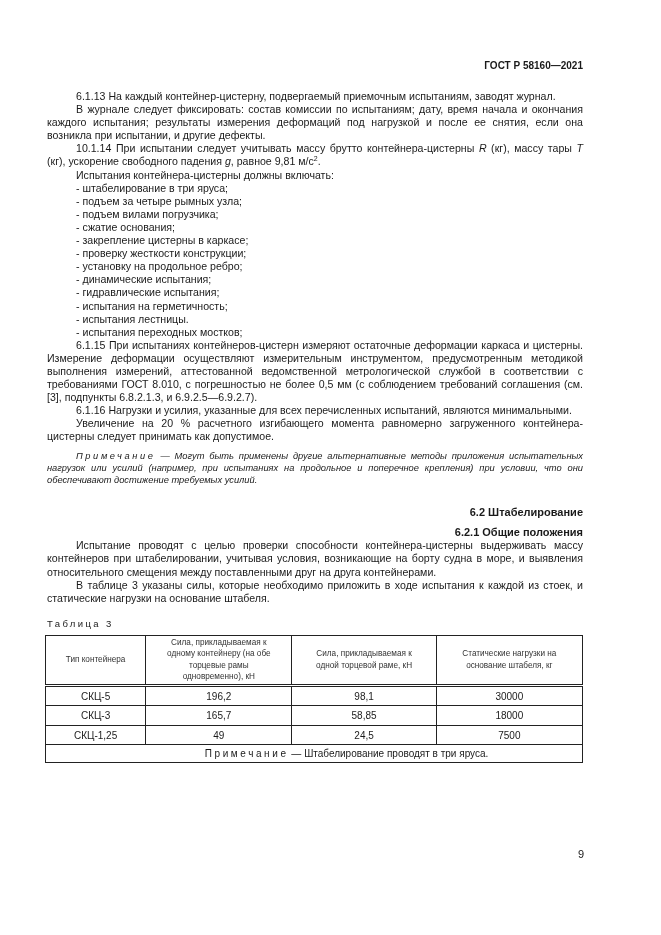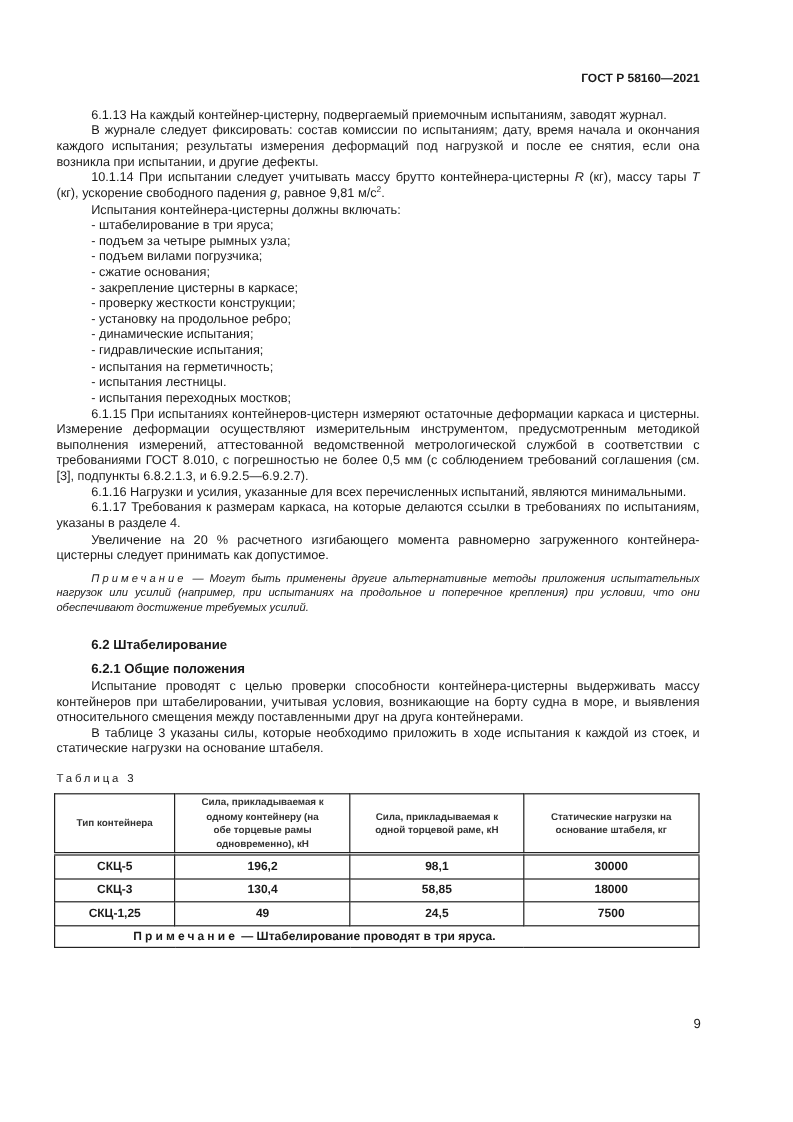--- a/index.html
+++ b/index.html
@@ -5,28 +5,28 @@
   html, body { margin: 0; padding: 0; background: #ffffff; }
   body { width: 661px; height: 935px; position: relative; overflow: hidden;
          font-family: "Liberation Sans", sans-serif; color: #1a1a1a; }
   .header { position: absolute; top: 60px; right: 78px; font-weight: bold; font-size: 10px; }
   .body { position: absolute; left: 47px; top: 90px; width: 536px; font-size: 10.6px; line-height: 13.1px; }
   .p { text-align: justify; text-indent: 29px; margin: 0; }
   .li { margin: 0; padding-left: 29px; }
   .gap { height: 6px; }
   .note { font-size: 9.3px; line-height: 12.2px; text-indent: 29px; text-align: justify; margin: 0; font-style: italic; }
   .spaced { letter-spacing: 2.6px; }
-  .h2 { font-weight: bold; font-size: 11px; margin: 0; padding-left: 29px; }
+  .h2 { font-weight: bold; font-size: 11px; margin: 0; padding-left: 29px; text-align: right; }
   .caption { font-size: 9.5px; letter-spacing: 2.4px; margin: 0; }
   table { border-collapse: collapse; width: 538px; margin-left: -2px; font-size: 9px; }
-  td, th { border: 1px solid #222; text-align: center; padding: 0; font-weight: bold; }
+  td, th { border: 1px solid #222; text-align: center; padding: 0; font-weight: normal; }
   thead th { height: 48px; line-height: 11.5px; color: #333; font-size: 8.2px; }
   thead tr { border-bottom: 3px double #222; }
   tbody td { height: 18.5px; font-size: 10px; }
-  td.note-cell { text-align: left; padding-left: 65px; height: 17px; font-size: 10px; }
+  td.note-cell { text-align: center; padding-left: 65px; height: 17px; font-size: 10px; }
   .pagenum { position: absolute; top: 848px; left: 578px; font-size: 11px; }
   sup { font-size: 7px; vertical-align: 4px; line-height: 0; }
   i { font-style: italic; }
 </style>
 </head>
 <body>
 
 <div class="header">ГОСТ Р 58160—2021</div>
 
 <div class="body">
@@ -43,21 +43,20 @@
     <p class="li">- проверку жесткости конструкции;</p>
     <p class="li">- установку на продольное ребро;</p>
     <p class="li">- динамические испытания;</p>
     <p class="li">- гидравлические испытания;</p>
     <p class="li">- испытания на герметичность;</p>
     <p class="li">- испытания лестницы.</p>
     <p class="li">- испытания переходных мостков;</p>
   </div>
   <p class="p">6.1.15 При испытаниях контейнеров-цистерн измеряют остаточные деформации каркаса и цистерны. Измерение деформации осуществляют измерительным инструментом, предусмотренным методикой выполнения измерений, аттестованной ведомственной метрологической службой в соответствии с требованиями ГОСТ 8.010, с погрешностью не более 0,5 мм (с соблюдением требований соглашения (см. [3], подпункты 6.8.2.1.3, и 6.9.2.5—6.9.2.7).</p>
   <p class="p">6.1.16 Нагрузки и усилия, указанные для всех перечисленных испытаний, являются минимальными.</p>
-  <p class="p">6.1.17 Требования к размерам каркаса, на которые делаются ссылки в требованиях по испытаниям, указаны в разделе 4.</p>
   <p class="p">Увеличение на 20 % расчетного изгибающего момента равномерно загруженного контейнера-цистерны следует принимать как допустимое.</p>
   <div class="gap"></div>
   <p class="note"><span class="spaced">Примечание</span><span> — Могут быть применены другие альтернативные методы приложения испытательных нагрузок или усилий (например, при испытаниях на продольное и поперечное крепления) при условии, что они обеспечивают достижение требуемых усилий.</span></p>
   <div style="height:20px"></div>
   <p class="h2">6.2 Штабелирование</p>
   <div style="height:7px"></div>
   <p class="h2">6.2.1 Общие положения</p>
   <p class="p">Испытание проводят с целью проверки способности контейнера-цистерны выдерживать массу контейнеров при штабелировании, учитывая условия, возникающие на борту судна в море, и выявления относительного смещения между поставленными друг на друга контейнерами.</p>
   <p class="p">В таблице 3 указаны силы, которые необходимо приложить в ходе испытания к каждой из стоек, и статические нагрузки на основание штабеля.</p>
   <div style="height:12px"></div>
@@ -80,21 +79,21 @@
     </thead>
     <tbody>
       <tr>
         <td>СКЦ-5</td>
         <td>196,2</td>
         <td>98,1</td>
         <td>30000</td>
       </tr>
       <tr>
         <td>СКЦ-3</td>
-        <td>130,4</td>
+        <td>165,7</td>
         <td>58,85</td>
         <td>18000</td>
       </tr>
       <tr>
         <td>СКЦ-1,25</td>
         <td>49</td>
         <td>24,5</td>
         <td>7500</td>
       </tr>
       <tr>

